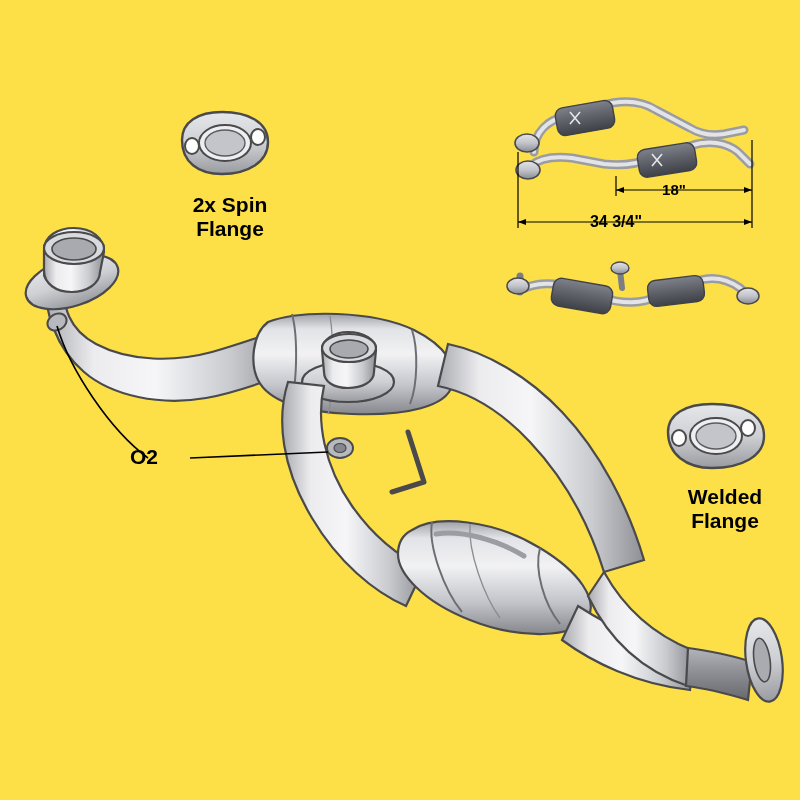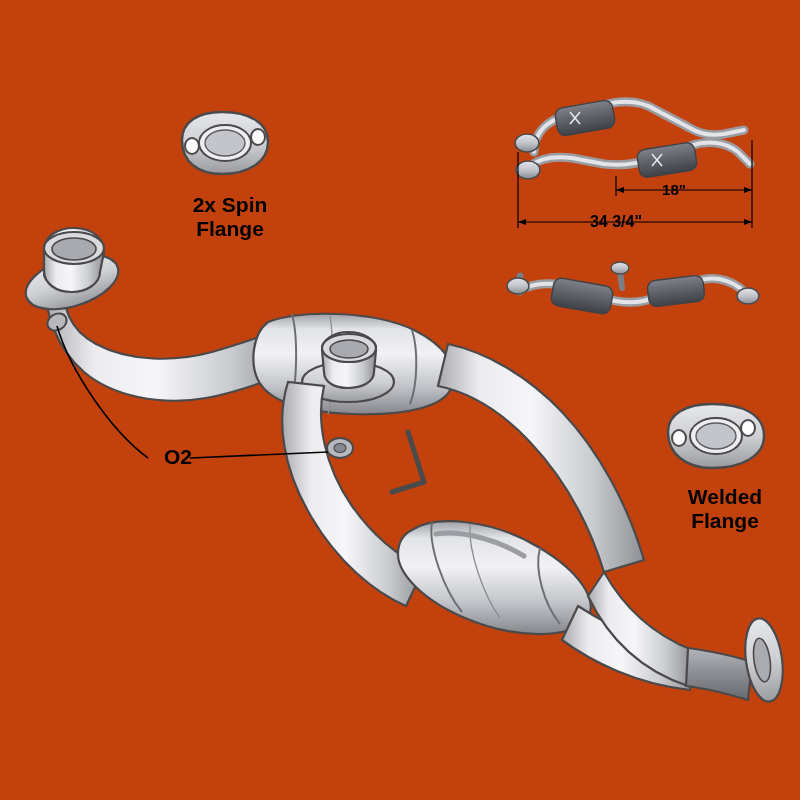--- a/index.html
+++ b/index.html
@@ -7,21 +7,21 @@
     padding: 0;
     background: #ffffff;
   }
   body {
     font-family: "Liberation Sans", sans-serif;
   }
   #page {
     position: relative;
     width: 800px;
     height: 800px;
-    background: #c2410c;
+    background: #fde047;
     overflow: hidden;
   }
   .label {
     position: absolute;
     font-weight: bold;
     color: #000000;
     text-align: center;
     line-height: 1.15;
     white-space: pre-line;
   }
@@ -36,21 +36,20 @@
     top: 485px;
     width: 160px;
     font-size: 21px;
   }
   #o2-label {
     left: 130px;
     top: 445px;
     width: 60px;
     font-size: 21px;
     text-align: left;
-    margin-left: 34px;
   }
   #part-number-label {
     left: 48px;
     top: 660px;
     width: 220px;
     font-size: 28px;
     text-align: left;
     letter-spacing: 0.5px;
   }
   #dim-18-label {

